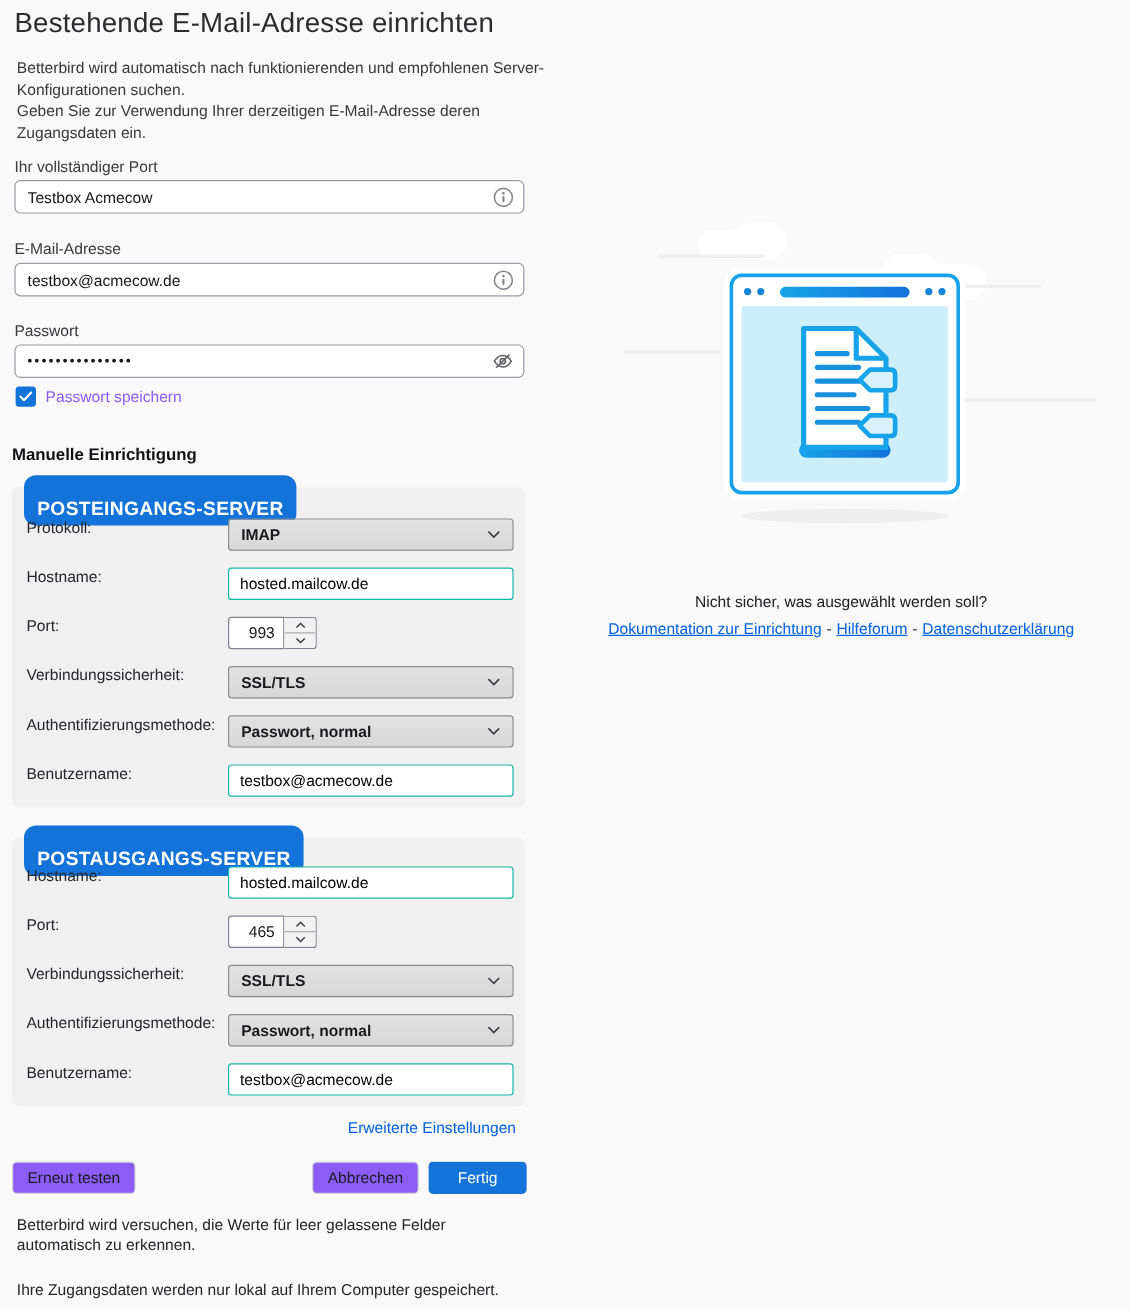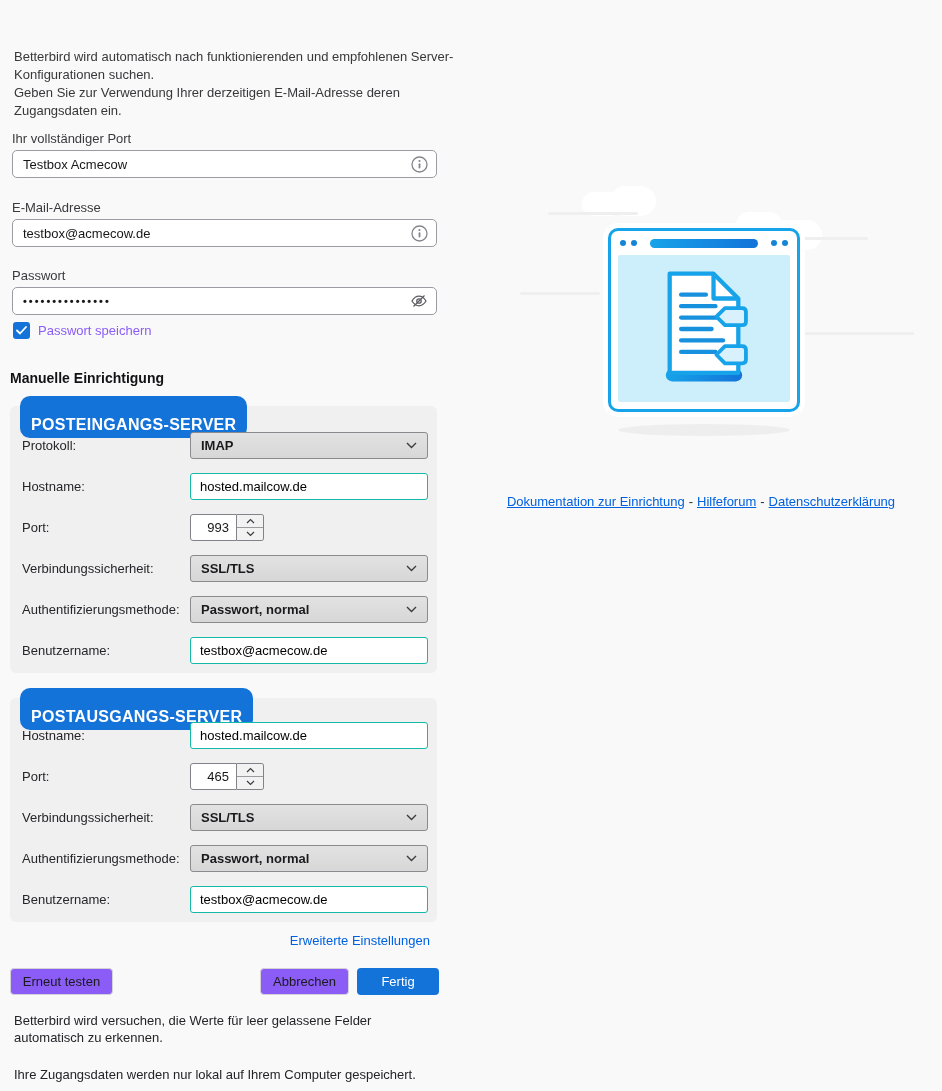--- a/index.html
+++ b/index.html
@@ -60,21 +60,21 @@
     position:absolute; left:10px; top:-10px;
     background:#1373d9; color:#fff;
     font-size:16px; font-weight:bold; letter-spacing:0.3px;
     padding:20px 11px 4px 11px; border-radius:10px;
     white-space:nowrap;
   }
 
   .rows { position:absolute; left:12px; right:9px; }
   .panel-incoming .rows { top:26px; }
   .panel-outgoing .rows { top:24px; }
-  .row { display:flex; align-items:center; height:26px; margin-bottom:15px; }
+  .row { display:flex; height:26px; margin-bottom:15px; }
   .row-label { width:168px; font-size:13px; color:#26262a; flex:none; }
 
   .select-box {
     width:238px; height:27px;
     background:linear-gradient(#e2e2e2,#d7d7d7);
     border:1px solid #8a8a8f; border-radius:3px;
     display:flex; align-items:center;
     padding:0 10px; cursor:default;
     font-size:13px; font-weight:600; color:#1a1a1d;
   }
@@ -155,20 +155,21 @@
   .help-links a { color:#0061e0; text-decoration:underline; cursor:pointer; }
   .help-sep { color:#2a2a2e; margin:0 4px; }
 </style>
 </head>
 <body>
 
 <div class="screen">
 
   <div class="left-col">
 
+    <h1 class="page-title">Bestehende E-Mail-Adresse einrichten</h1>
     <div class="page-subtitle">
       <div>Betterbird wird automatisch nach funktionierenden und empfohlenen Server-Konfigurationen suchen.</div>
       <div>Geben Sie zur Verwendung Ihrer derzeitigen E-Mail-Adresse deren Zugangsdaten ein.</div>
     </div>
 
     <div class="field-label" style="top:131px;">Ihr vollständiger Port</div>
     <div class="field-wrap" style="top:150px;">
       <input type="text" value="Testbox Acmecow" style="">
       <span class="field-icon">
         <svg width="17" height="17" viewBox="0 0 17 17">
@@ -382,19 +383,20 @@
           <line x1="26" y1="76" x2="70" y2="76" stroke="#1790dd" stroke-width="4.5" stroke-linecap="round"></line>
           <line x1="26" y1="88" x2="62" y2="88" stroke="#1790dd" stroke-width="4.5" stroke-linecap="round"></line>
           <path d="M72 42 H90 Q94 42 94 46 V56 Q94 60 90 60 H72 L63 51 Z" fill="#d9f1fd" stroke="#17a3e9" stroke-width="4" stroke-linejoin="round"></path>
           <path d="M72 82 H90 Q94 82 94 86 V96 Q94 100 90 100 H72 L63 91 Z" fill="#d9f1fd" stroke="#17a3e9" stroke-width="4" stroke-linejoin="round"></path>
         </svg>
       </div>
     </div>
     <div class="ground-shadow"></div>
 
     <div class="help-block">
+      <div class="help-question">Nicht sicher, was ausgewählt werden soll?</div>
       <div class="help-links">
         <a>Dokumentation zur Einrichtung</a><span class="help-sep">-</span><a>Hilfeforum</a><span class="help-sep">-</span><a>Datenschutzerklärung</a>
       </div>
     </div>
   </div>
 
 </div>
 
 </body></html>

